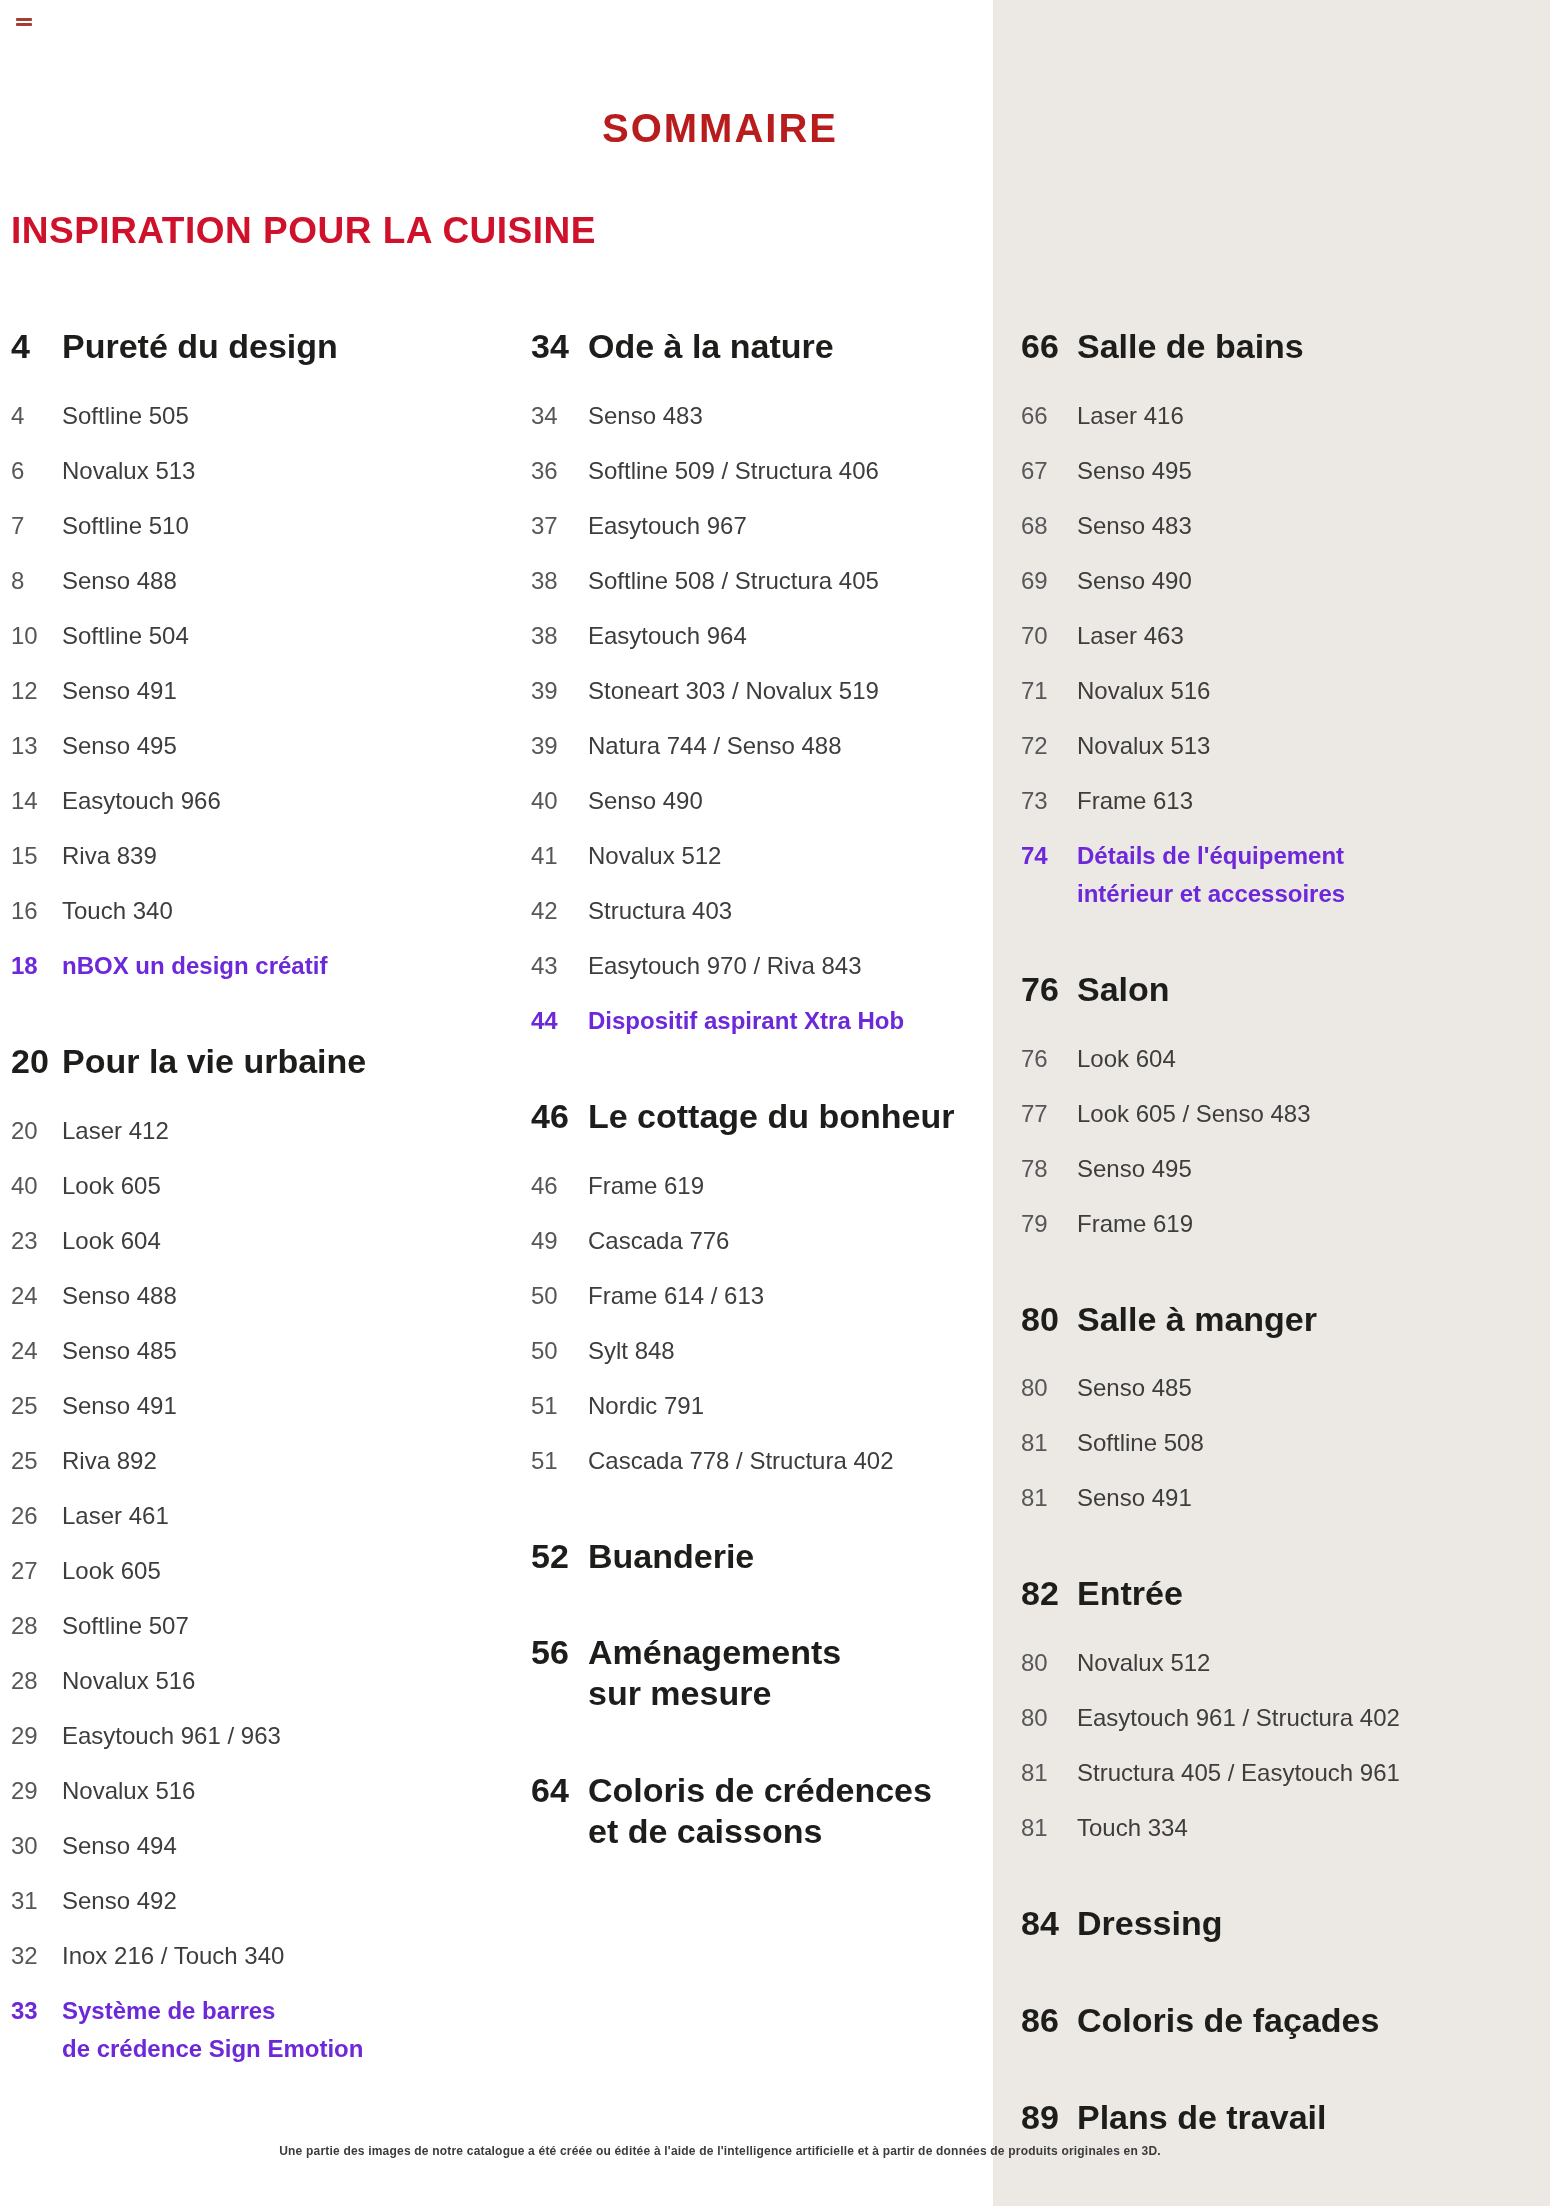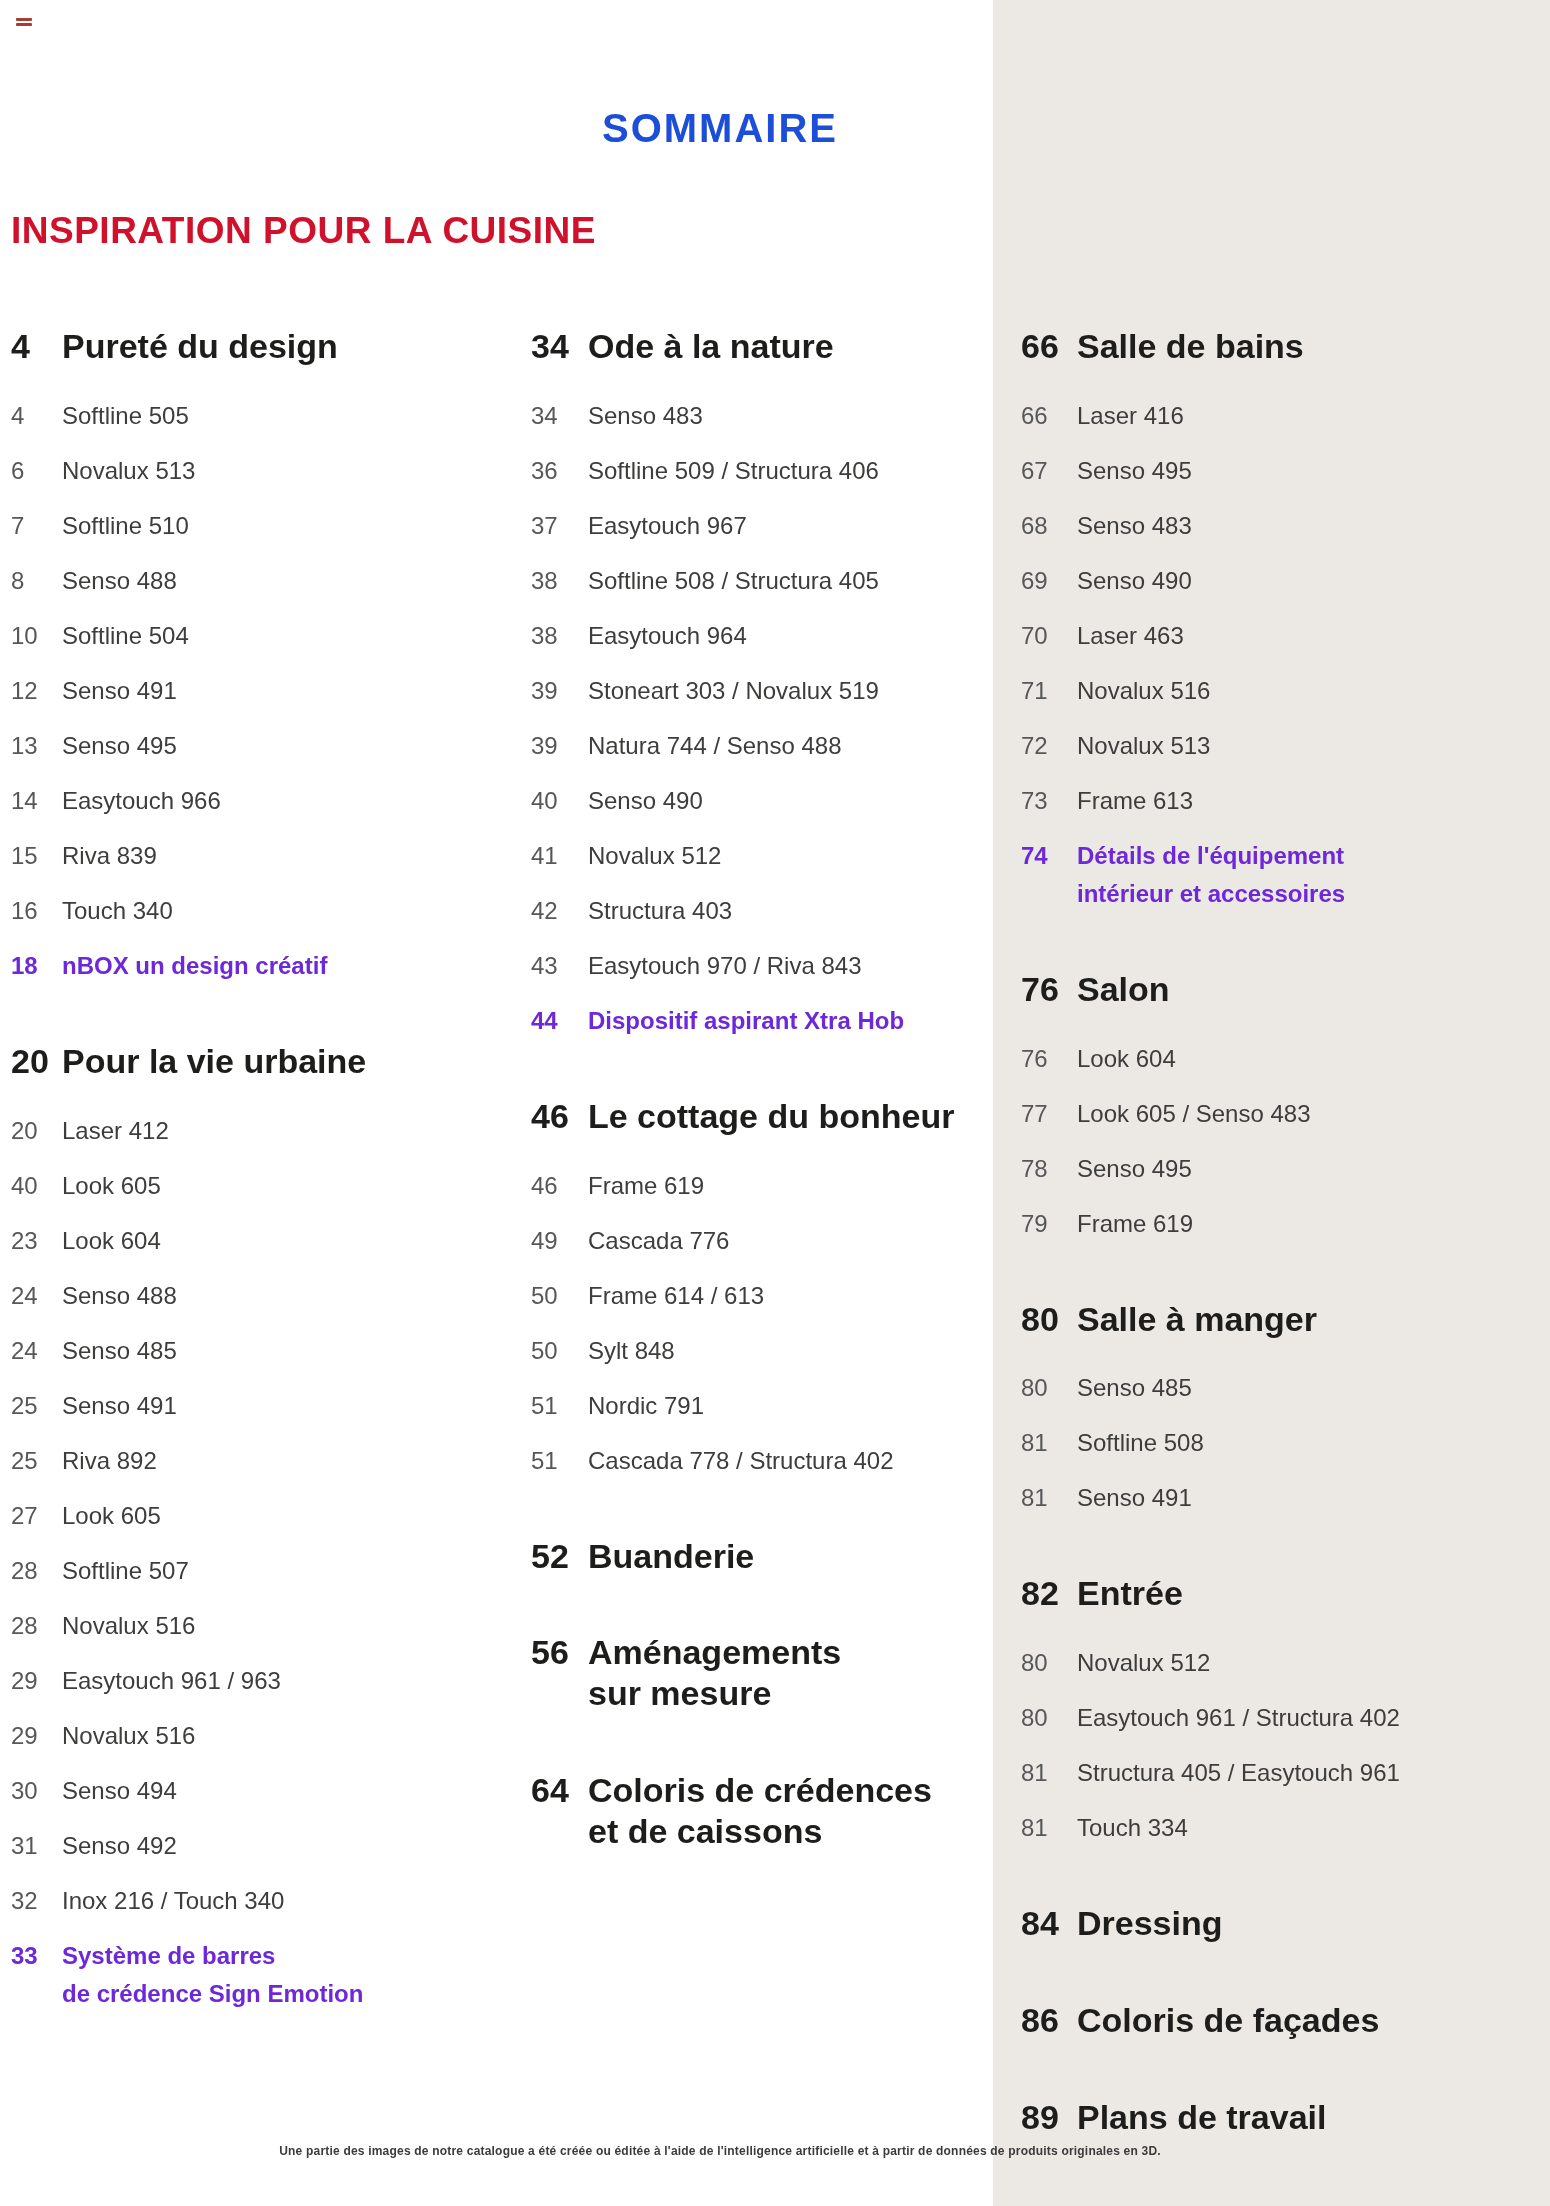--- a/index.html
+++ b/index.html
@@ -25,21 +25,21 @@
   }
   .menu-icon span {
     display:block; height:3px; margin-bottom:2px;
     background:#a63d34; border-radius:1px;
   }
 
   .doc-title {
     position:absolute; left:0; top:106px; width:1440px;
     text-align:center;
     font-size:40px; font-weight:bold; letter-spacing:2px;
-    color:#1d4ed8;
+    color:#b91c1c;
   }
 
   .category-heading {
     position:absolute; left:11px; top:210px;
     font-size:37px; font-weight:bold; letter-spacing:0.5px;
     color:#d0112b;
   }
 
   .col { position:absolute; top:326px; }
   .col-1 { left:11px;   width:475px; }
@@ -171,20 +171,24 @@
         </div>
         <div class="entry">
           <span class="num">25</span>
           <span class="label">Senso 491</span>
         </div>
         <div class="entry">
           <span class="num">25</span>
           <span class="label">Riva 892</span>
         </div>
         <div class="entry">
+          <span class="num">26</span>
+          <span class="label">Laser 461</span>
+        </div>
+        <div class="entry">
           <span class="num">27</span>
           <span class="label">Look 605</span>
         </div>
         <div class="entry">
           <span class="num">28</span>
           <span class="label">Softline 507</span>
         </div>
         <div class="entry">
           <span class="num">28</span>
           <span class="label">Novalux 516</span>

